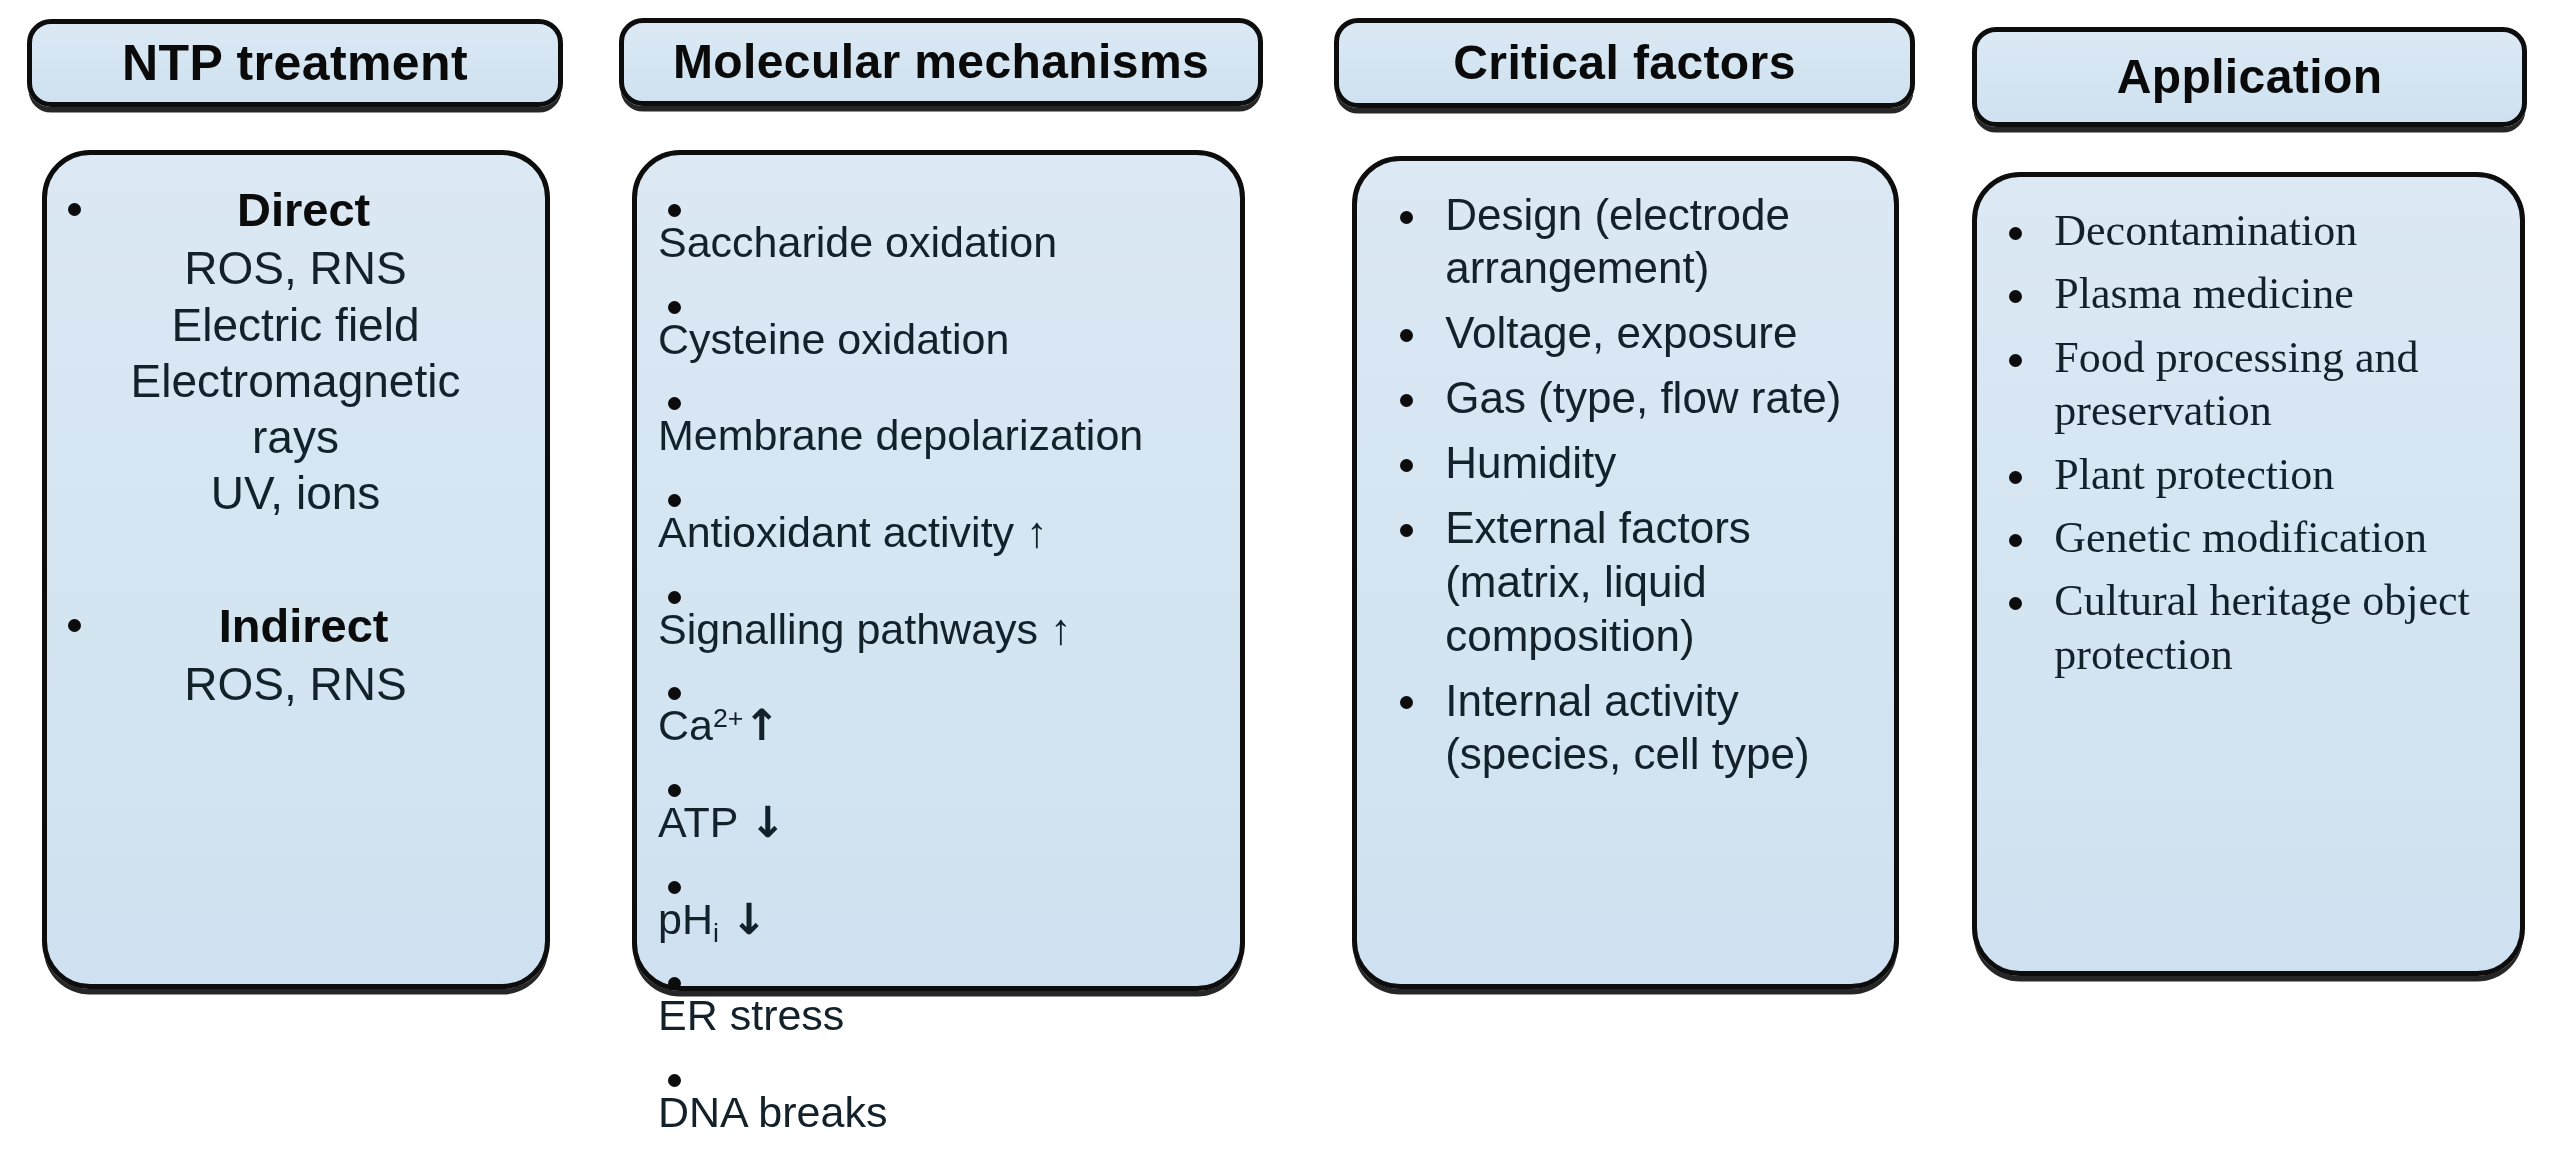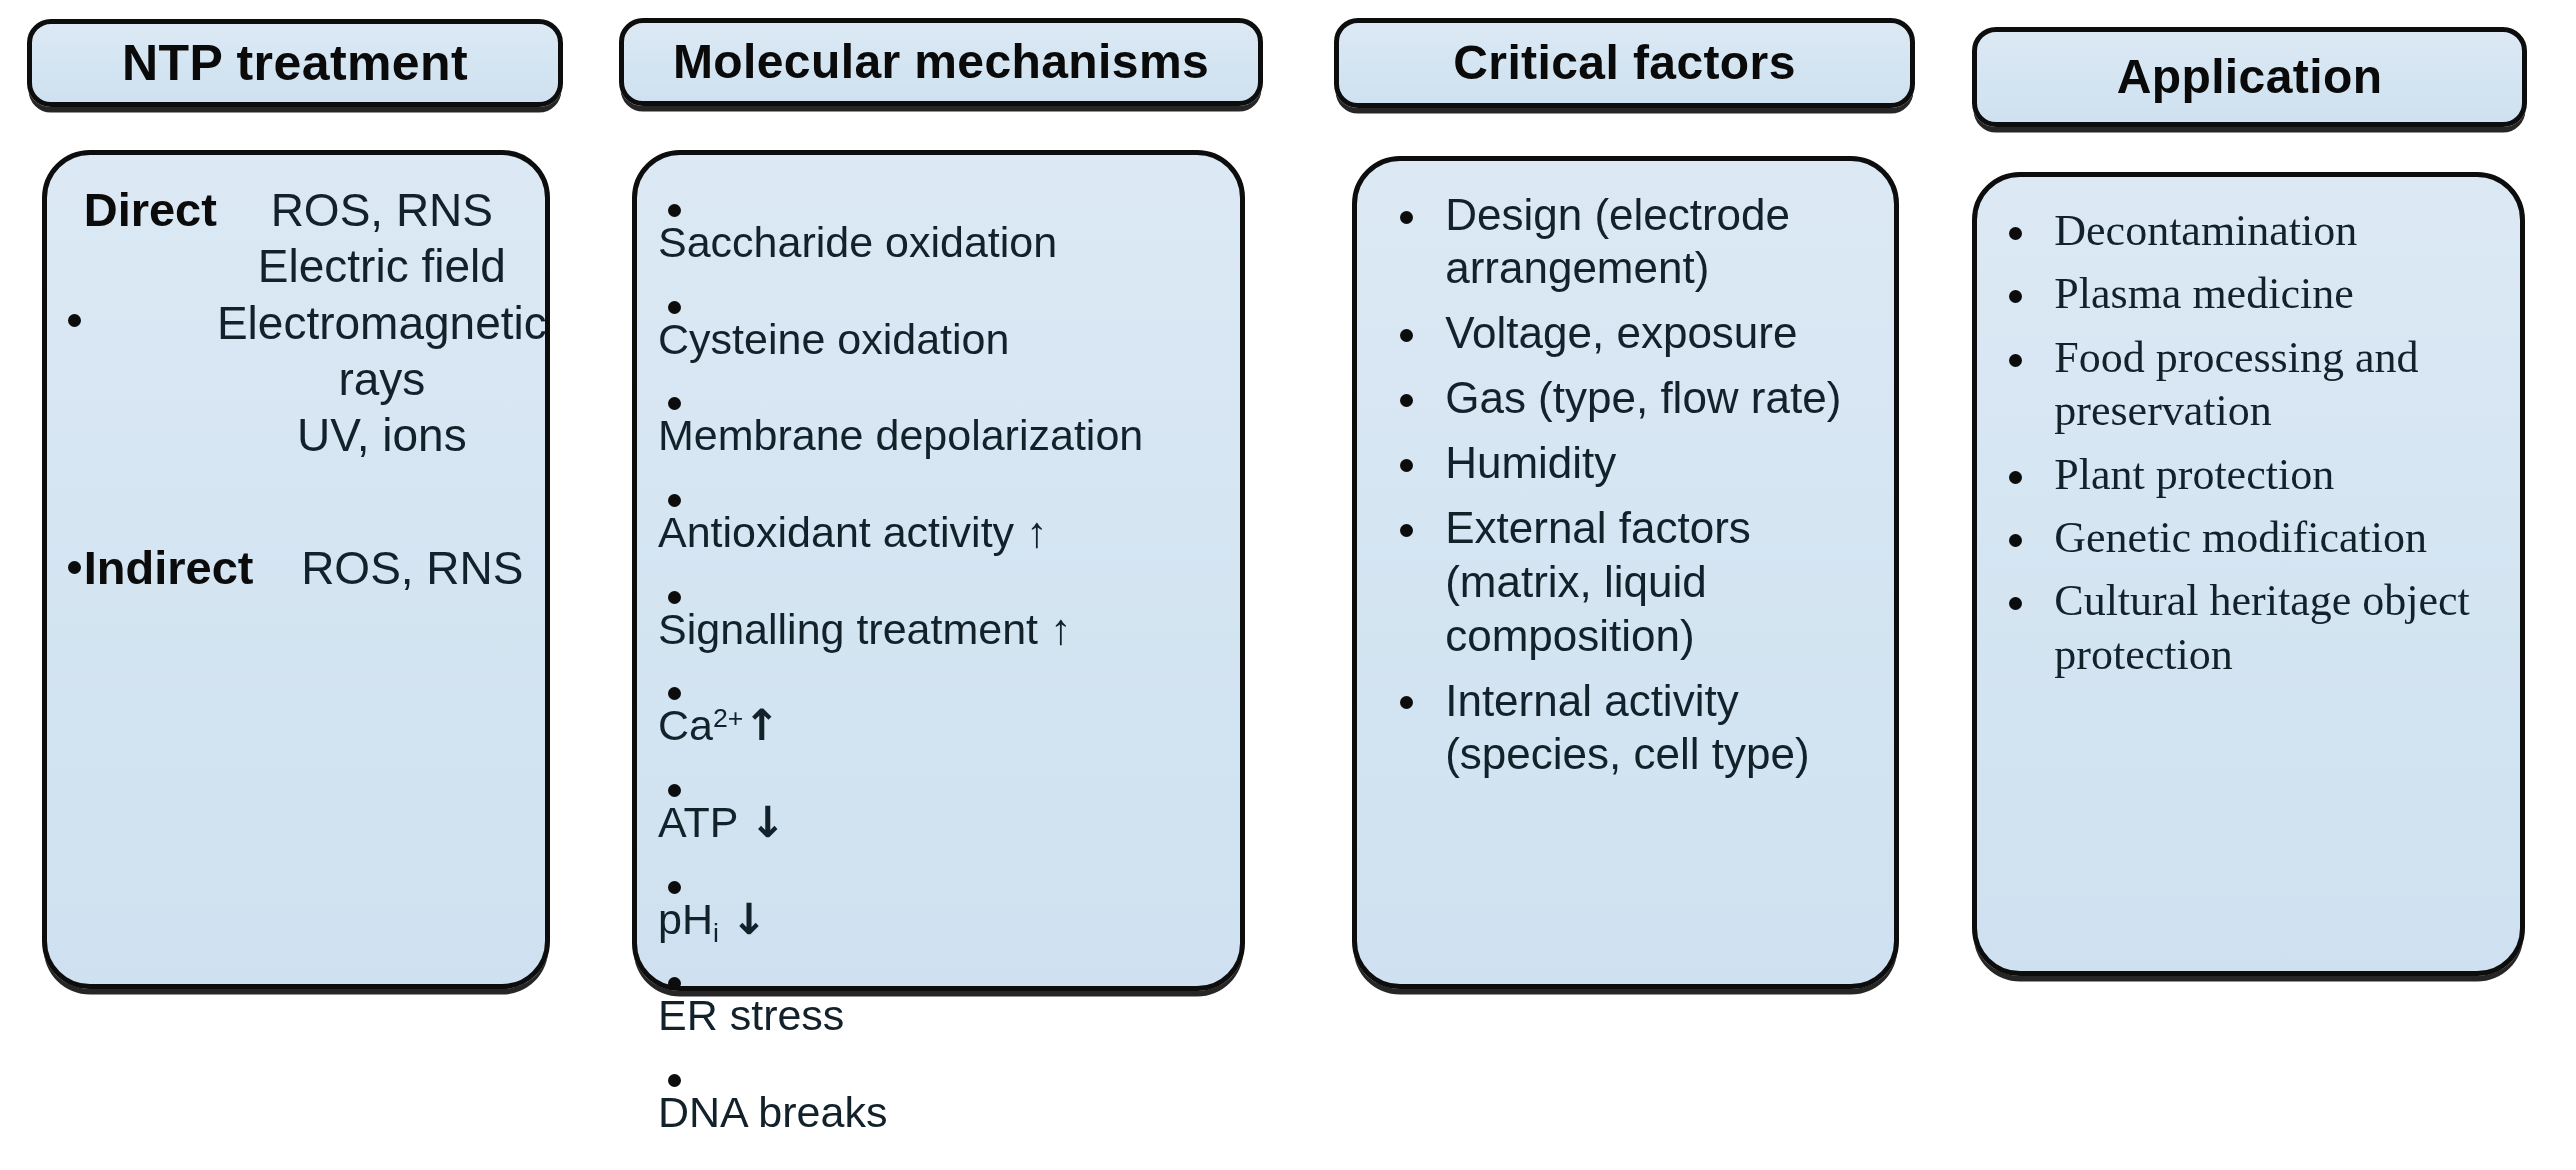--- a/index.html
+++ b/index.html
@@ -82,21 +82,21 @@
     border-radius: 50%;
     margin-top: 0.52em;
   }
   .bullet-text {
     flex: 1 1 auto;
   }
 
   
   .group {
     display: flex;
-    justify-content: space-between;
+    flex-direction: column;
   }
   .group-head {
     display: flex;
     flex-direction: row;
     align-items: baseline;
   }
   .group-head .bullet-dot {
     margin-top: 0;
     align-self: center;
   }
@@ -208,21 +208,21 @@
         <li>
           <span class="bullet-dot"></span>
           <span class="bullet-text">Membrane depolarization</span>
         </li>
         <li>
           <span class="bullet-dot"></span>
           <span class="bullet-text">Antioxidant activity ↑</span>
         </li>
         <li>
           <span class="bullet-dot"></span>
-          <span class="bullet-text">Signalling treatment ↑</span>
+          <span class="bullet-text">Signalling pathways ↑</span>
         </li>
         <li>
           <span class="bullet-dot"></span>
           <span class="bullet-text">Ca<sup>2+</sup><span class="arrow">↑</span></span>
         </li>
         <li>
           <span class="bullet-dot"></span>
           <span class="bullet-text">ATP <span class="arrow">↓</span></span>
         </li>
         <li>

